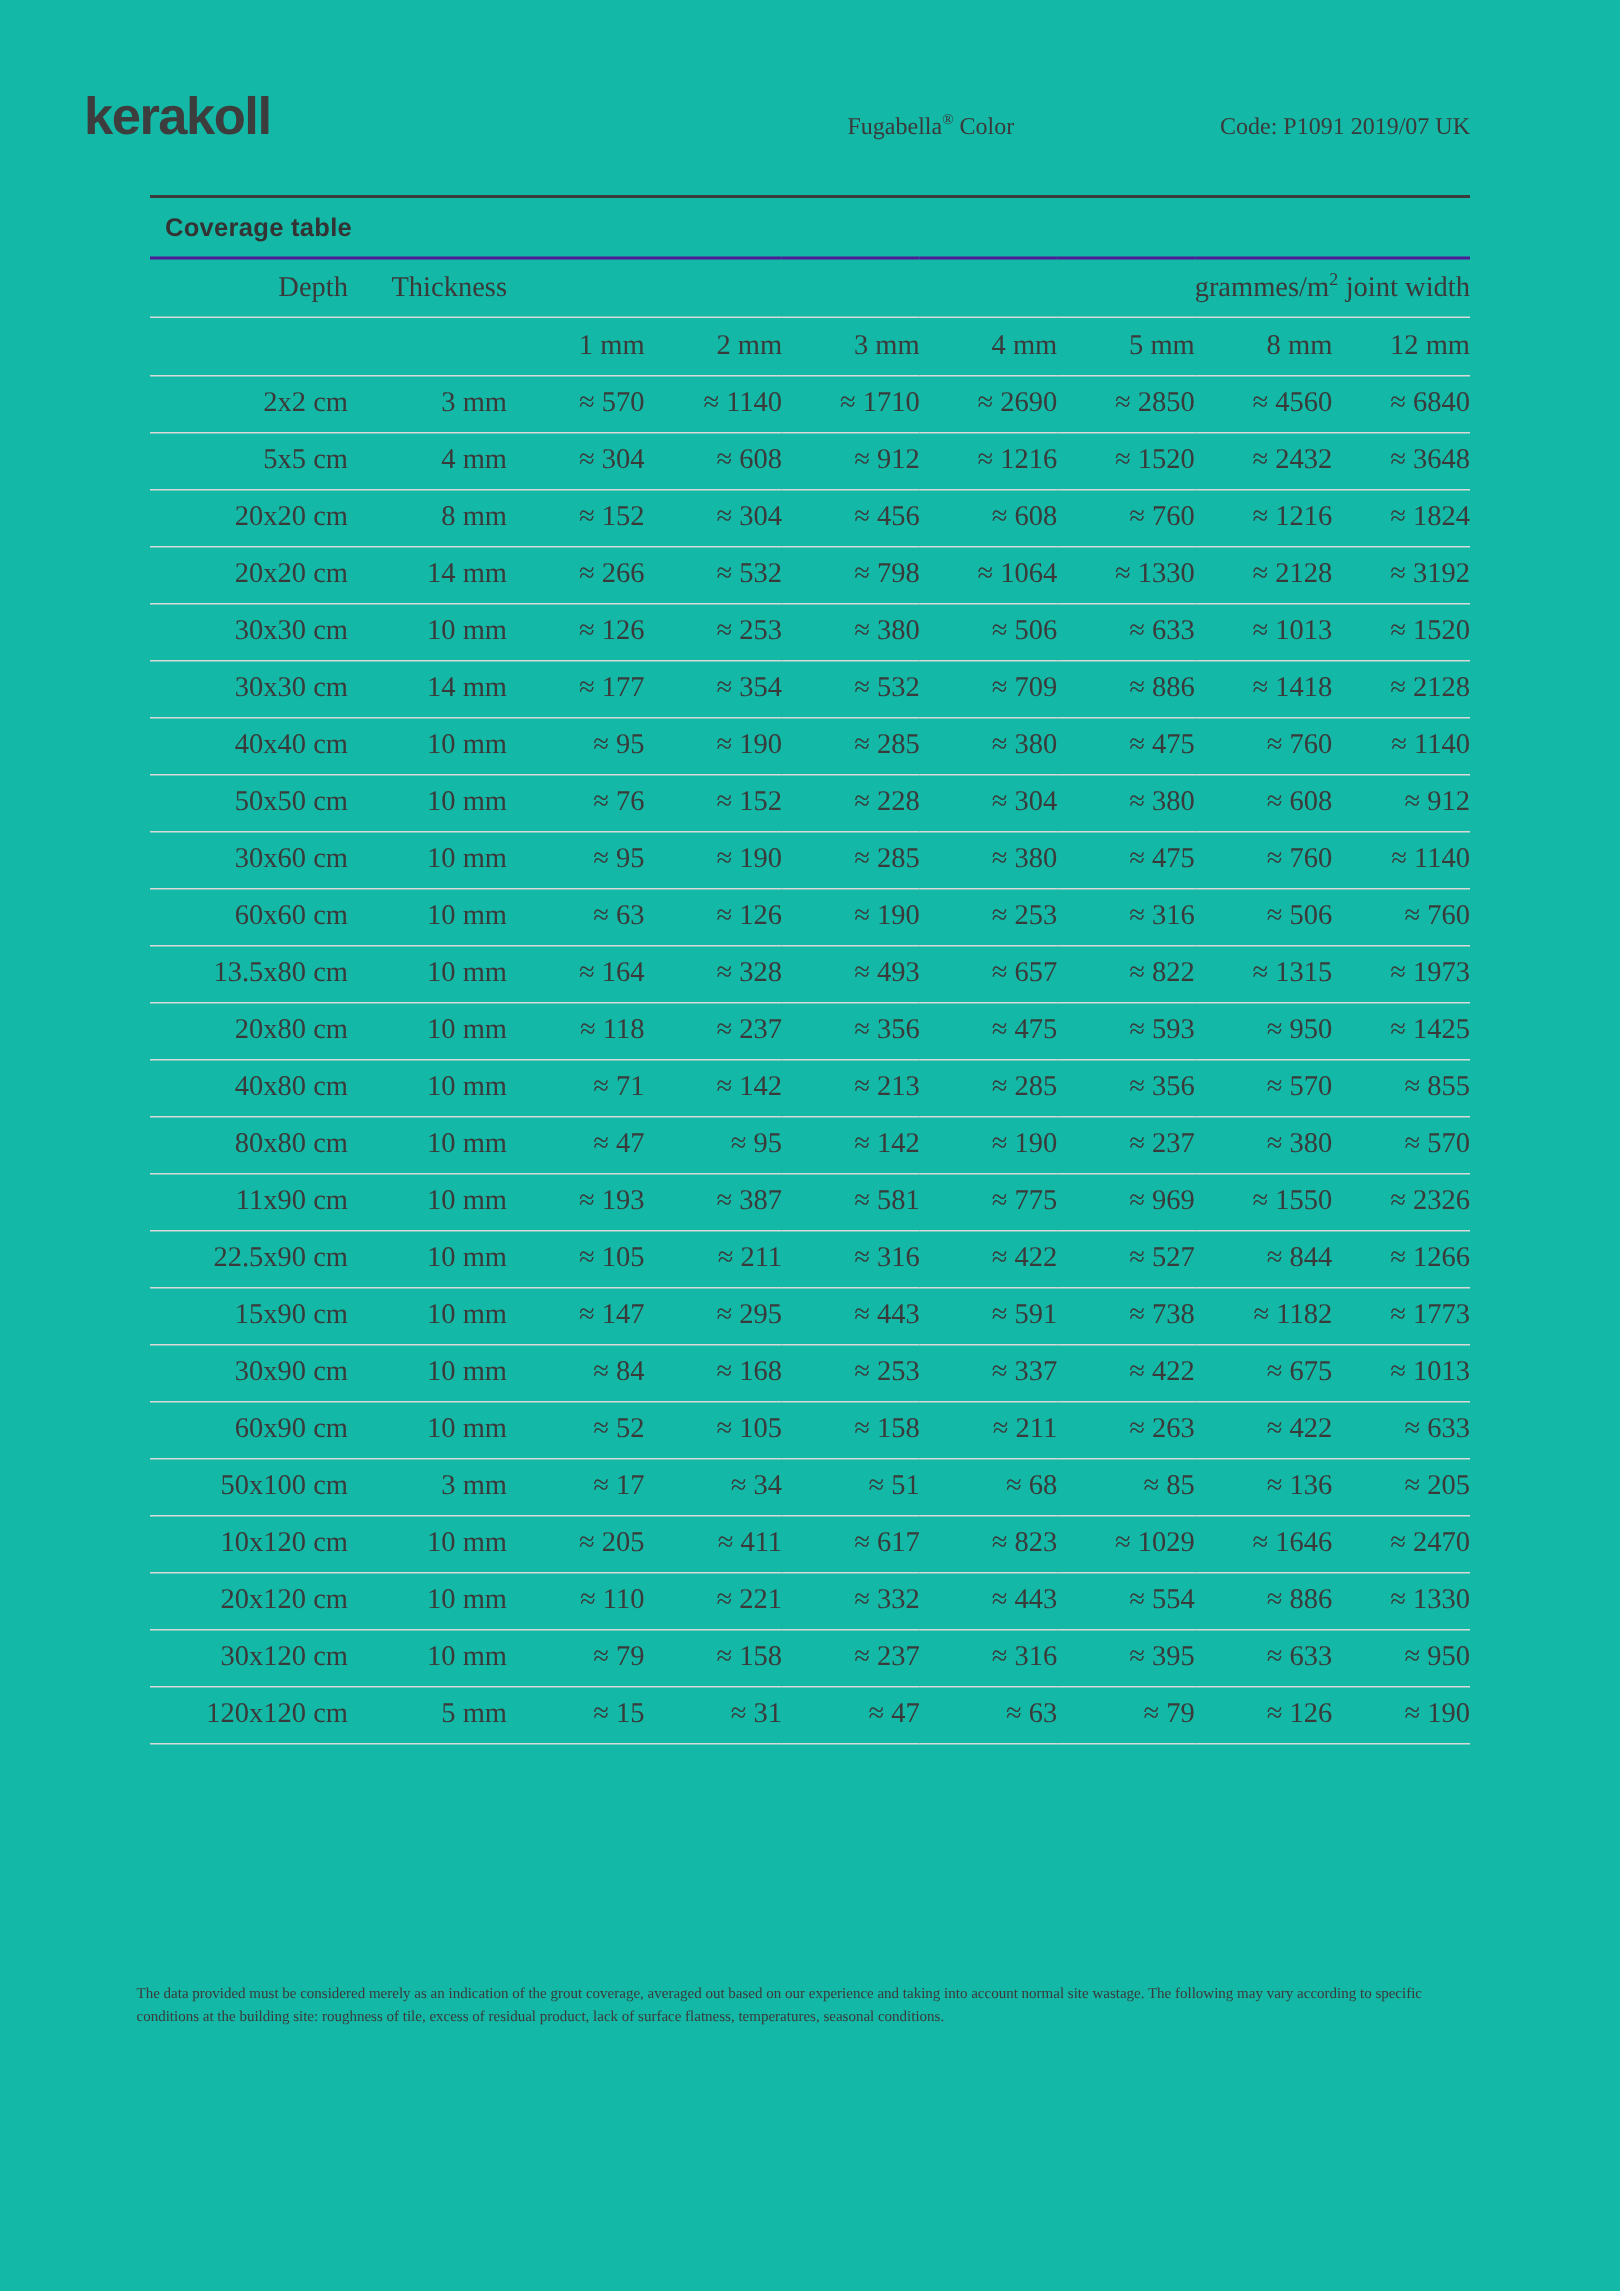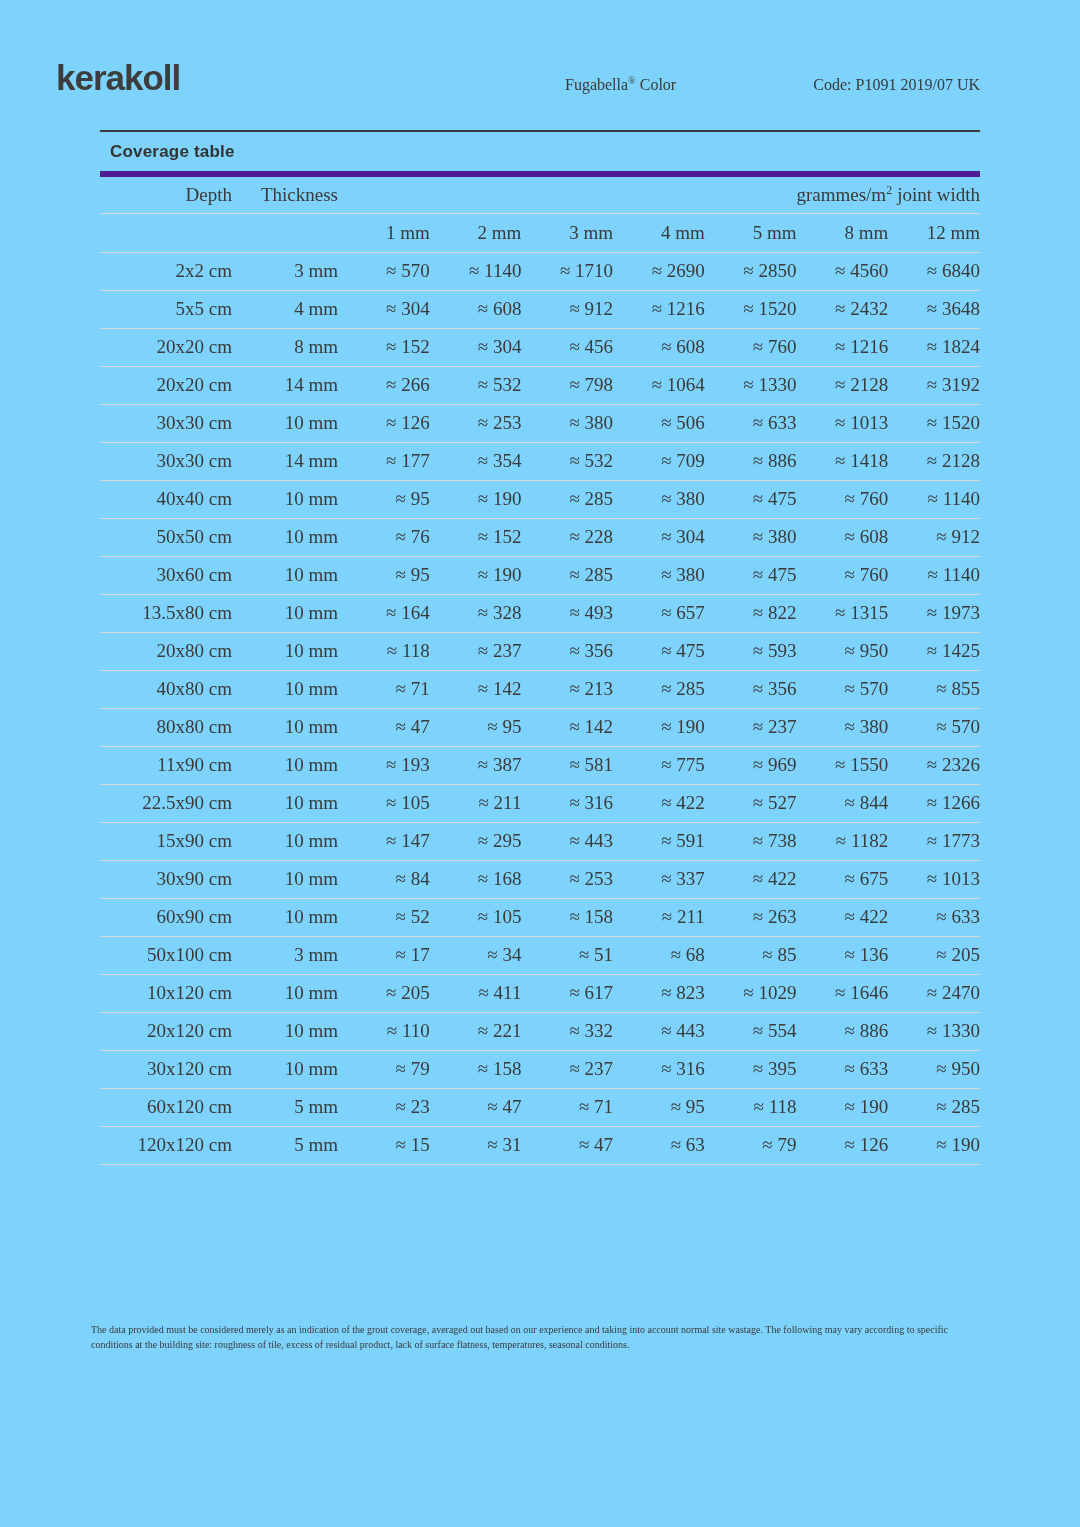--- a/index.html
+++ b/index.html
@@ -1,20 +1,20 @@
 <!DOCTYPE html>
 <html><head>
 <meta charset="utf-8">
 <style>
   html, body { margin: 0; padding: 0; background: #ffffff; }
   .page {
     position: relative;
     width: 1080px;
     height: 1527px;
-    background: #7dd3fc;
+    background: #14b8a6;
     font-family: "Liberation Serif", serif;
     color: #3a3a3a;
     overflow: hidden;
   }
   .logo {
     position: absolute;
     left: 56px;
     top: 58px;
     font-family: "Liberation Sans", sans-serif;
     font-weight: bold;
@@ -75,21 +75,21 @@
   table.coverage col.c1 { width: 132px; }
   table.coverage col.c2 { width: 106px; }
   table.coverage th, table.coverage td {
     font-weight: normal;
     padding: 0;
     vertical-align: middle;
     text-align: right;
     border-bottom: 1px solid #d9d9d9;
     white-space: nowrap;
   }
-  table.coverage thead tr:first-child th { border-top: 6px solid #4c1d95; }
+  table.coverage thead tr:first-child th { border-top: 2px solid #4c1d95; }
   table.coverage thead tr { height: 39px; }
   table.coverage tbody tr { height: 38px; }
   th.h-depth { text-align: center; }
   th.h-group { text-align: center; }
   th.h-group sup {
     font-size: 12px;
     vertical-align: super;
     line-height: 0;
   }
   th.h-group .post { margin-left: 5px; text-align: right; }
@@ -251,20 +251,31 @@
       <td>10 mm</td>
       <td>≈ 95</td>
       <td>≈ 190</td>
       <td>≈ 285</td>
       <td>≈ 380</td>
       <td>≈ 475</td>
       <td>≈ 760</td>
       <td>≈ 1140</td>
     </tr>
 
+    <tr>
+      <td>60x60 cm</td>
+      <td>10 mm</td>
+      <td>≈ 63</td>
+      <td>≈ 126</td>
+      <td>≈ 190</td>
+      <td>≈ 253</td>
+      <td>≈ 316</td>
+      <td>≈ 506</td>
+      <td>≈ 760</td>
+    </tr>
 
     <tr>
       <td>13.5x80 cm</td>
       <td>10 mm</td>
       <td>≈ 164</td>
       <td>≈ 328</td>
       <td>≈ 493</td>
       <td>≈ 657</td>
       <td>≈ 822</td>
       <td>≈ 1315</td>
@@ -410,31 +421,20 @@
       <td>10 mm</td>
       <td>≈ 79</td>
       <td>≈ 158</td>
       <td>≈ 237</td>
       <td>≈ 316</td>
       <td>≈ 395</td>
       <td>≈ 633</td>
       <td>≈ 950</td>
     </tr>
 
-    <tr>
-      <td>60x120 cm</td>
-      <td>5 mm</td>
-      <td>≈ 23</td>
-      <td>≈ 47</td>
-      <td>≈ 71</td>
-      <td>≈ 95</td>
-      <td>≈ 118</td>
-      <td>≈ 190</td>
-      <td>≈ 285</td>
-    </tr>
 
     <tr>
       <td>120x120 cm</td>
       <td>5 mm</td>
       <td>≈ 15</td>
       <td>≈ 31</td>
       <td>≈ 47</td>
       <td>≈ 63</td>
       <td>≈ 79</td>
       <td>≈ 126</td>

